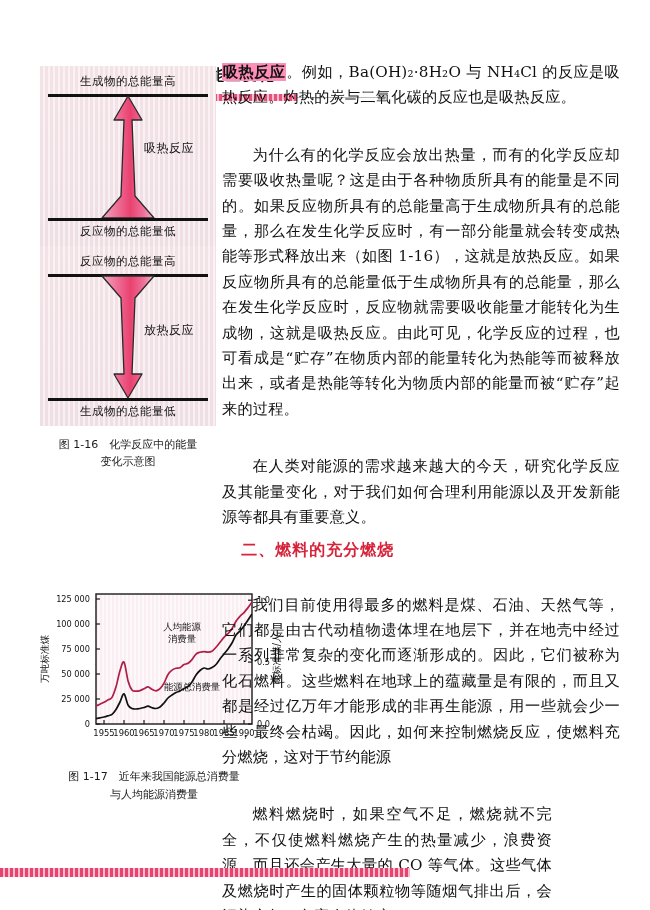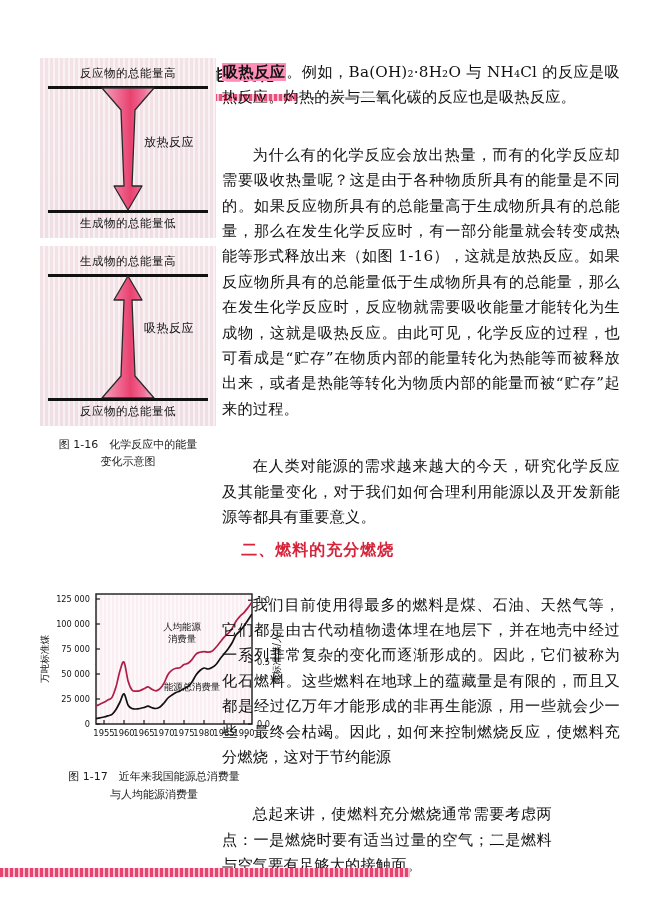--- a/index.html
+++ b/index.html
@@ -125,59 +125,59 @@
 
   <div class="hdr">
     <div class="hdr-title">第一章　化学反应及其能量变化</div>
     <div class="hdr-rule-wrap">
       <div class="hdr-dash"></div>
       <div class="hdr-thin"></div>
     </div>
   </div>
 
   <div class="leftcol">
+
+    <div class="diagram" style="margin-top:8px;">
+      <div class="lbl" style="top:8px;">生成物的总能量高</div>
+      <div class="bar" style="top:28px;"></div>
+      <svg width="176" height="180">
+        <defs>
+          <linearGradient id="gradUp" x1="0" y1="0" x2="1" y2="0">
+            <stop offset="0%" stop-color="#f3a8bf"></stop>
+            <stop offset="30%" stop-color="#ef6d95"></stop>
+            <stop offset="55%" stop-color="#e8426f"></stop>
+            <stop offset="80%" stop-color="#ef7099"></stop>
+            <stop offset="100%" stop-color="#f6b9cb"></stop>
+          </linearGradient>
+        </defs>
+        <path d="M 88,30 L 102,54 L 92,54 L 95,130 L 114,152 L 62,152 L 81,130 L 84,54 L 74,54 Z" fill="url(#gradUp)" stroke="#2a2a2a" stroke-width="1.3" stroke-linejoin="round"></path>
+      </svg>
+      <div class="mid" style="left:104px; top:74px;">吸热反应</div>
+      <div class="bar" style="top:152px;"></div>
+      <div class="lbl" style="top:158px;">反应物的总能量低</div>
+    </div>
 
     <div class="diagram">
       <div class="lbl" style="top:8px;">反应物的总能量高</div>
       <div class="bar" style="top:28px;"></div>
       <svg width="176" height="180">
         <defs>
           <linearGradient id="gradDown" x1="0" y1="0" x2="1" y2="0">
             <stop offset="0%" stop-color="#f3a8bf"></stop>
             <stop offset="30%" stop-color="#ef6d95"></stop>
             <stop offset="55%" stop-color="#e8426f"></stop>
             <stop offset="80%" stop-color="#ef7099"></stop>
             <stop offset="100%" stop-color="#f6b9cb"></stop>
           </linearGradient>
         </defs>
         <path d="M 62,30 L 114,30 L 95,52 L 92,128 L 102,128 L 88,152 L 74,128 L 84,128 L 81,52 Z" fill="url(#gradDown)" stroke="#2a2a2a" stroke-width="1.3" stroke-linejoin="round"></path>
       </svg>
       <div class="mid" style="left:104px; top:76px;">放热反应</div>
       <div class="bar" style="top:152px;"></div>
       <div class="lbl" style="top:158px;">生成物的总能量低</div>
-    </div>
-
-    <div class="diagram" style="margin-top:8px;">
-      <div class="lbl" style="top:8px;">生成物的总能量高</div>
-      <div class="bar" style="top:28px;"></div>
-      <svg width="176" height="180">
-        <defs>
-          <linearGradient id="gradUp" x1="0" y1="0" x2="1" y2="0">
-            <stop offset="0%" stop-color="#f3a8bf"></stop>
-            <stop offset="30%" stop-color="#ef6d95"></stop>
-            <stop offset="55%" stop-color="#e8426f"></stop>
-            <stop offset="80%" stop-color="#ef7099"></stop>
-            <stop offset="100%" stop-color="#f6b9cb"></stop>
-          </linearGradient>
-        </defs>
-        <path d="M 88,30 L 102,54 L 92,54 L 95,130 L 114,152 L 62,152 L 81,130 L 84,54 L 74,54 Z" fill="url(#gradUp)" stroke="#2a2a2a" stroke-width="1.3" stroke-linejoin="round"></path>
-      </svg>
-      <div class="mid" style="left:104px; top:74px;">吸热反应</div>
-      <div class="bar" style="top:152px;"></div>
-      <div class="lbl" style="top:158px;">反应物的总能量低</div>
     </div>
 
     <div class="figcap">
       <span class="ln">图 1-16　化学反应中的能量</span>
       <span class="ln">变化示意图</span>
     </div>
   </div>
 
   <div class="chartbox">
     <svg id="chart-svg" width="262" height="175">
@@ -246,21 +246,20 @@
 
     <p class="body wrapcol indent">为什么有的化学反应会放出热量，而有的化学反应却需要吸收热量呢？这是由于各种物质所具有的能量是不同的。如果反应物所具有的总能量高于生成物所具有的总能量，那么在发生化学反应时，有一部分能量就会转变成热能等形式释放出来（如图 1-16），这就是放热反应。如果反应物所具有的总能量低于生成物所具有的总能量，那么在发生化学反应时，反应物就需要吸收能量才能转化为生成物，这就是吸热反应。由此可见，化学反应的过程，也可看成是“贮存”在物质内部的能量转化为热能等而被释放出来，或者是热能等转化为物质内部的能量而被“贮存”起来的过程。</p>
 
     <p class="body wrapcol indent">在人类对能源的需求越来越大的今天，研究化学反应及其能量变化，对于我们如何合理利用能源以及开发新能源等都具有重要意义。</p>
 
     <div class="sechead">二、燃料的充分燃烧</div>
 
     <p class="body wrapcol indent">我们目前使用得最多的燃料是煤、石油、天然气等，它们都是由古代动植物遗体埋在地层下，并在地壳中经过一系列非常复杂的变化而逐渐形成的。因此，它们被称为化石燃料。这些燃料在地球上的蕴藏量是有限的，而且又都是经过亿万年才能形成的非再生能源，用一些就会少一些，最终会枯竭。因此，如何来控制燃烧反应，使燃料充分燃烧，这对于节约能源</p>
 
 
-    <p class="body narrow indent">总起来讲，使燃料充分燃烧通常需要考虑两点：一是燃烧时要有适当过量的空气；二是燃料与空气要有足够大的接触面。</p>
 
     <p class="body narrow indent">燃料燃烧时，如果空气不足，燃烧就不完全，不仅使燃料燃烧产生的热量减少，浪费资源，而且还会产生大量的 CO 等气体。这些气体及燃烧时产生的固体颗粒物等随烟气排出后，会污染空气，危害人体健康。</p>
   </div>
 
   <div class="ftr-dash"></div>
   <div class="ftr-oval">
     <span class="ftr-num">20</span>
   </div>
 
 </div>

